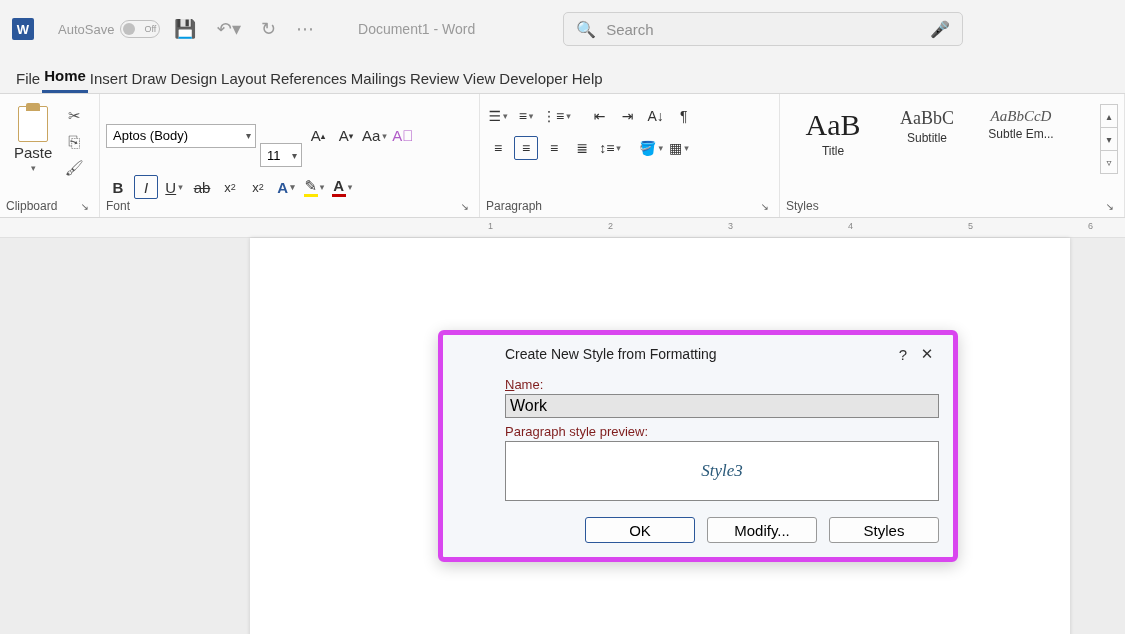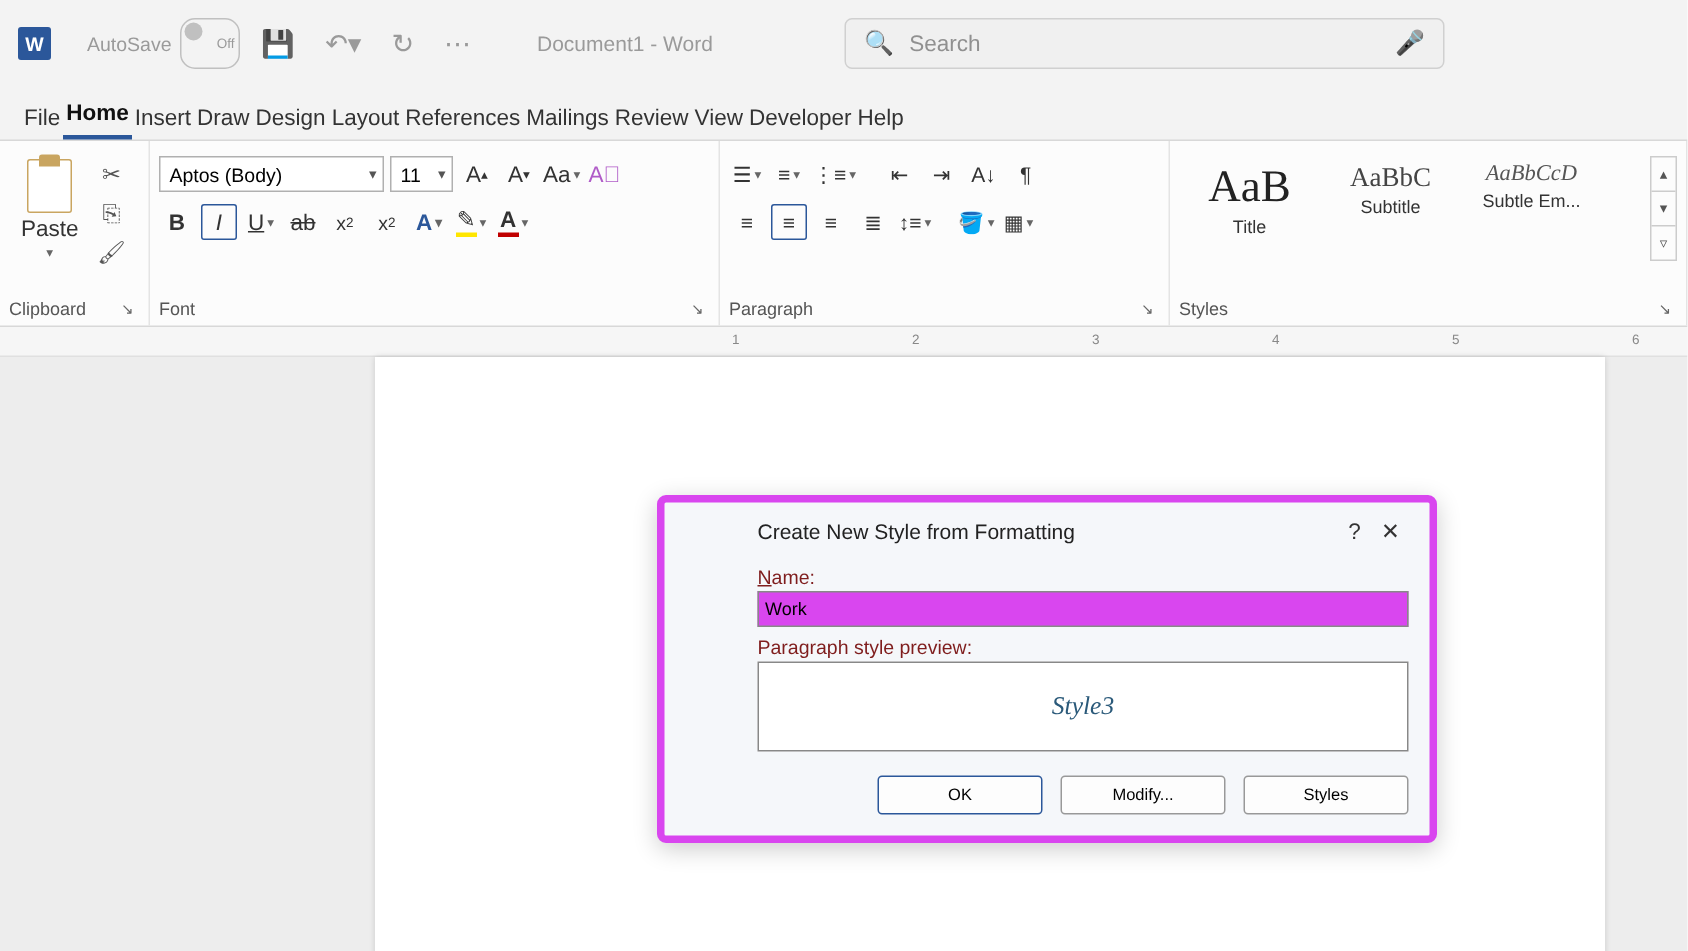--- a/index.html
+++ b/index.html
@@ -2,21 +2,21 @@
 <html><head>
 <meta charset="utf-8">
 <style>
 * { box-sizing: border-box; margin: 0; padding: 0; font-family: "Segoe UI", Arial, sans-serif; }
 body { width: 1125px; height: 634px; background: #f3f3f3; overflow: hidden; position: relative; }
 
 
 .titlebar { height: 58px; display: flex; align-items: center; padding: 0 12px; gap: 8px; }
 .app-icon { width: 22px; height: 22px; background: #2b579a; display: flex; align-items: center; justify-content: center; color: white; font-weight: bold; font-size: 13px; border-radius: 2px; }
 .autosave-group { display: flex; align-items: center; gap: 6px; color: #9a9a9a; font-size: 13px; margin-left: 16px; }
-.autosave-toggle { width: 40px; height: 34px; border: 1px solid #c0c0c0; border-radius: 10px; display: flex; align-items: center; padding: 0 3px; position: relative; justify-content: flex-end; font-size: 9px; color: #9a9a9a; }
+.autosave-toggle { width: 40px; height: 18px; border: 1px solid #c0c0c0; border-radius: 10px; display: flex; align-items: center; padding: 0 3px; position: relative; justify-content: flex-end; font-size: 9px; color: #9a9a9a; }
 .autosave-toggle::before { content:''; position:absolute; left:2px; top:2px; width:12px; height:12px; border-radius:50%; background:#c0c0c0; }
 .titlebar .icon-btn { color: #9a9a9a; font-size: 18px; padding: 4px 6px; }
 .doc-title { color: #9a9a9a; font-size: 14px; margin-left: 30px; }
 .search-box { margin-left: 80px; width: 400px; height: 34px; border: 1px solid #d0d0d0; border-radius: 5px; display: flex; align-items: center; padding: 0 12px; gap: 10px; background: #f0f0f0; }
 .search-box .search-icon { color: #808080; font-size: 16px; }
 .search-box .placeholder { color: #909090; font-size: 15px; flex: 1; }
 .search-box .mic { color: #a0a0a0; }
 
 
 .tabs { height: 36px; display: flex; align-items: flex-end; padding: 0 14px; border-bottom: 1px solid #d8d8d8; }
@@ -37,21 +37,21 @@
 .paste-icon::before{content:'';position:absolute;top:-4px;left:7px;width:14px;height:8px;background:#c9a560;border-radius:2px 2px 0 0;}
 .paste-label{font-size:15px;color:#333;}
 .clipboard-small{display:flex;flex-direction:column;gap:6px;padding-top:2px;}
 .small-icon{width:20px;height:20px;font-size:15px;color:#555;cursor:pointer;display:flex;align-items:center;justify-content:center;}
 
 
 .font-rows{display:flex;flex-direction:column;gap:8px;}
 .row{display:flex;align-items:center;gap:4px;}
 .font-select{height:24px;border:1px solid #b0b0b0;background:#fff;font-size:13px;padding:0 18px 0 6px;position:relative;cursor:pointer;display:flex;align-items:center;}
 .font-select.name{width:150px;}
-.font-select.size{width:42px;}
+.font-select.size{width:42px;margin-top:39px;}
 .font-select::after{content:'▾';position:absolute;right:4px;color:#555;font-size:10px;}
 .ribbon-btn{min-width:24px;height:24px;display:flex;align-items:center;justify-content:center;cursor:pointer;font-size:15px;color:#333;border-radius:2px;}
 .ribbon-btn.boxed{border:1px solid #2b579a;}
 .ribbon-btn .drop{font-size:9px;margin-left:2px;color:#666;}
 .underline-u{text-decoration:underline;}
 .strike{text-decoration:line-through;}
 .sub{font-size:13px;}
 .sub sub,.sub sup{font-size:9px;}
 .color-under{display:flex;flex-direction:column;align-items:center;line-height:1;}
 .color-under .bar{width:14px;height:3px;margin-top:1px;}
@@ -80,25 +80,25 @@
 .page{position:absolute;left:250px;top:0;width:820px;height:500px;background:#fff;box-shadow:0 0 4px rgba(0,0,0,0.15);}
 
 
 .dialog{position:absolute;left:438px;top:330px;width:520px;background:#f5f7fa;border:5px solid #d946ef;border-radius:6px;box-shadow:0 4px 16px rgba(0,0,0,0.2);padding-left:48px;}
 .dialog-titlebar{display:flex;align-items:center;padding:10px 14px;font-size:14px;color:#222;}
 .dialog-titlebar .spacer{flex:1;}
 .dialog-titlebar .dlg-btn{width:24px;text-align:center;cursor:pointer;color:#333;font-size:15px;}
 .dialog-body{padding:4px 14px 14px;}
 .dlg-label{font-size:13px;color:#7f1d1d;margin-bottom:2px;}
 .dlg-label .ul{text-decoration:underline;}
-.dlg-input{width:100%;height:24px;border:1px solid #888;background:#d946ef;font-size:12px;padding:0 4px;}
+.dlg-input{width:100%;height:24px;border:1px solid #888;background:#e5e5e5;font-size:16px;padding:0 4px;}
 .preview-box{width:100%;height:60px;border:1px solid #888;background:#fff;display:flex;align-items:center;justify-content:center;margin-top:2px;}
 .preview-text{font-style:italic;color:#2b5a7a;font-size:17px;font-family:Georgia,serif;}
 .dlg-buttons{display:flex;justify-content:flex-end;gap:12px;margin-top:16px;}
-.dlg-button{width:110px;height:26px;border:1px solid #999;background:#fdfdfd;border-radius:3px;font-size:11px;cursor:pointer;display:flex;align-items:center;justify-content:center;}
+.dlg-button{width:110px;height:26px;border:1px solid #999;background:#fdfdfd;border-radius:3px;font-size:15px;cursor:pointer;display:flex;align-items:center;justify-content:center;}
 .dlg-button.primary{border:1px solid #2b579a;}
 .divider{width:1px;background:#e0e0e0;margin:6px 4px;}
 </style>
 </head>
 <body>
 
 <div class="titlebar">
   <div class="app-icon">W</div>
   <div class="autosave-group">
     <span>AutoSave</span>

